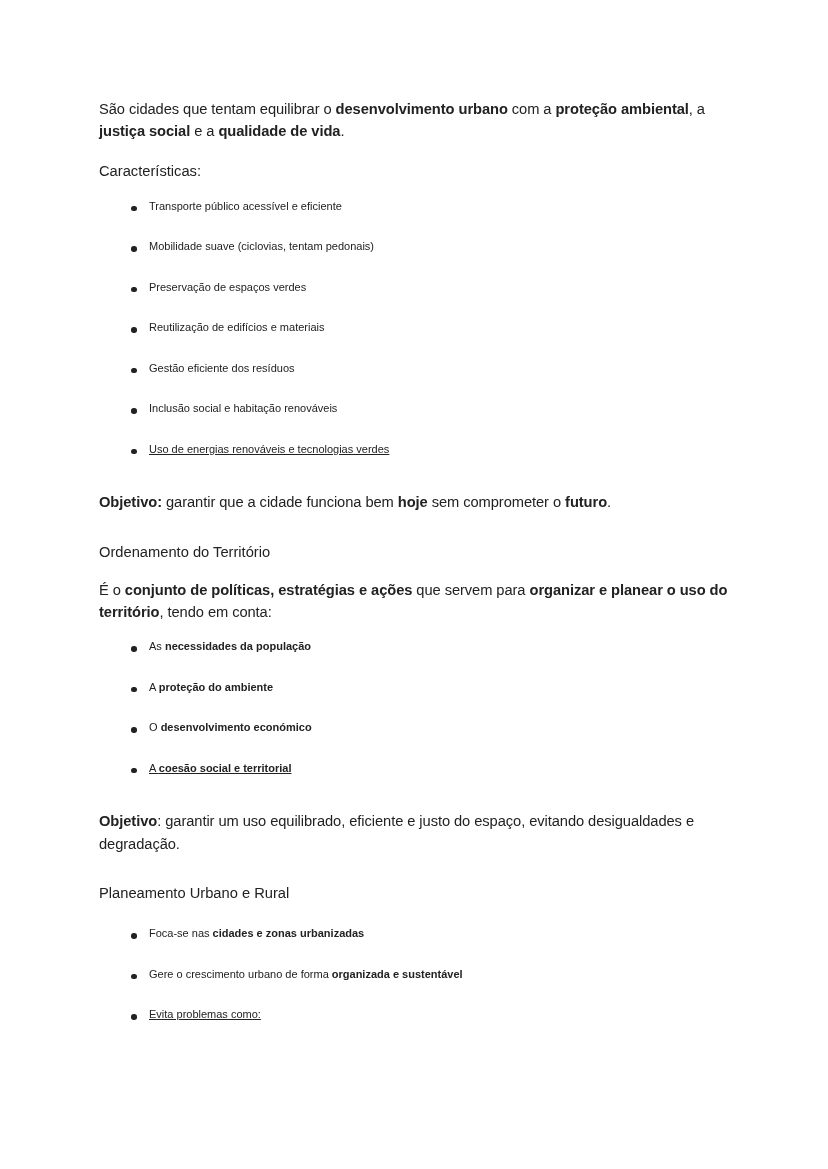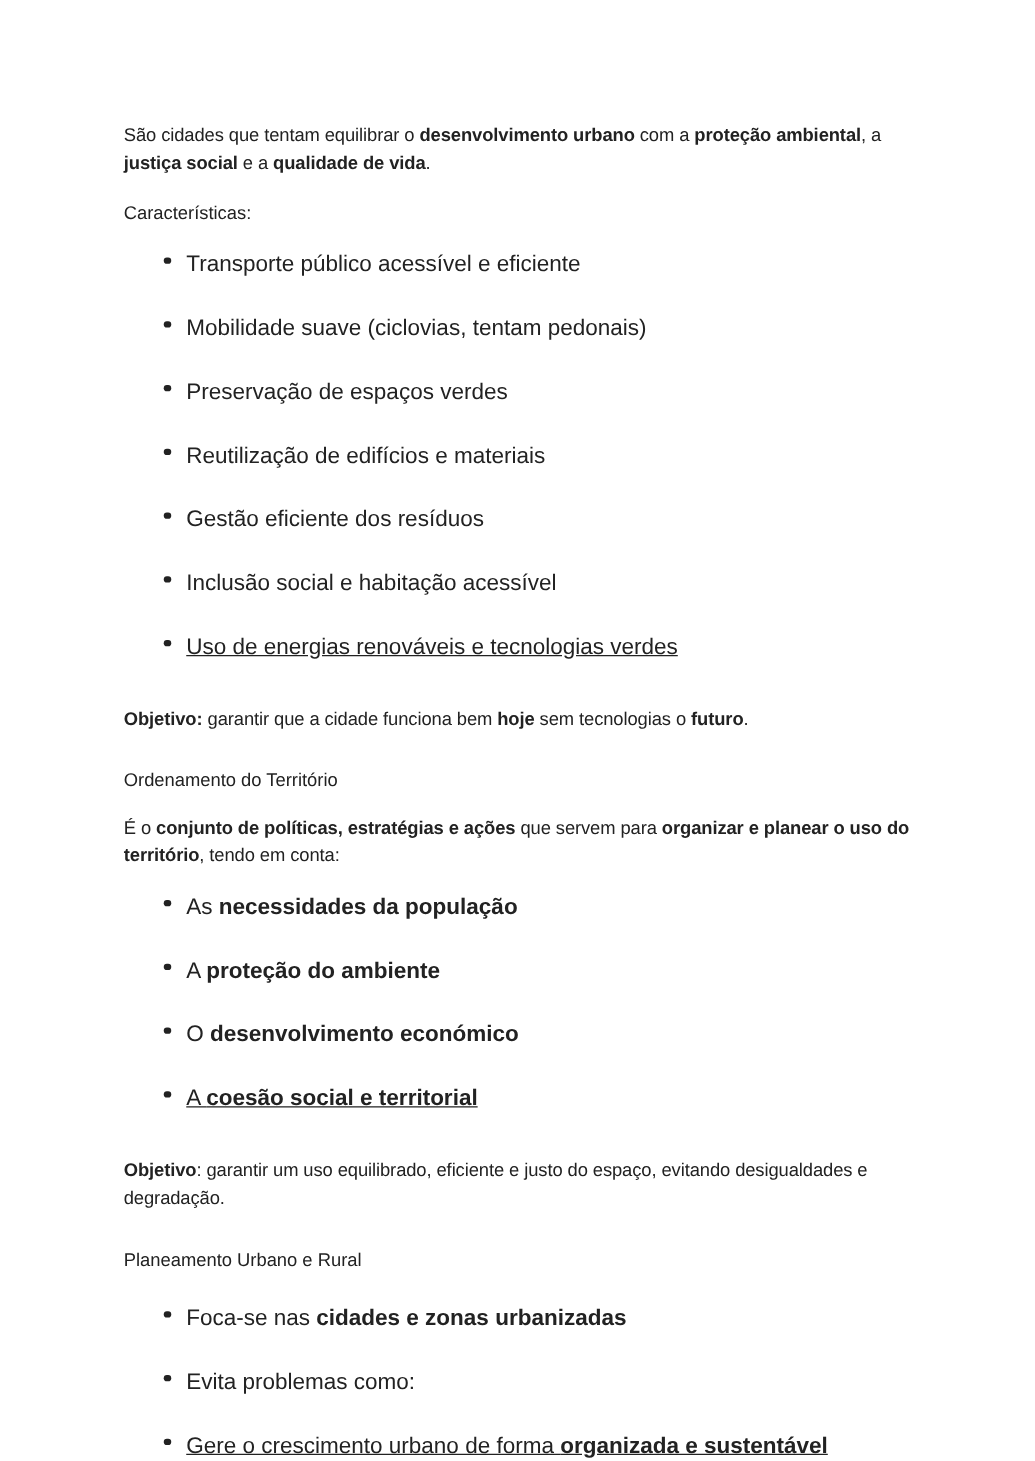--- a/index.html
+++ b/index.html
@@ -44,21 +44,21 @@
   .heading.spaced-top { margin-top: 27px; }
   .heading.section { margin-bottom: 21px; }
   ul.bullets {
     list-style: none;
     margin: 0 0 14px 0;
     padding: 0;
   }
   ul.bullets li {
     position: relative;
     padding-left: 50px;
-    font-size: 18px;
+    font-size: 11px;
     line-height: 1.5;
     margin-bottom: 24px;
   }
   ul.bullets li:last-child { margin-bottom: 0; text-decoration: underline; }
   ul.bullets li::before {
     content: "";
     position: absolute;
     left: 32px;
     top: 8px;
     width: 5.5px;
@@ -80,28 +80,28 @@
     </p>
 
     <p class="heading">Características:</p>
 
     <ul class="bullets">
       <li>Transporte público acessível e eficiente</li>
       <li>Mobilidade suave (ciclovias, tentam pedonais)</li>
       <li>Preservação de espaços verdes</li>
       <li>Reutilização de edifícios e materiais</li>
       <li>Gestão eficiente dos resíduos</li>
-      <li>Inclusão social e habitação acessível</li>
+      <li>Inclusão social e habitação renováveis</li>
       <li>Uso de energias renováveis e tecnologias verdes</li>
     </ul>
 
     <div class="gap-after-list"></div>
 
     <p class="para">
-      <span class="b">Objetivo:</span><span> garantir que a cidade funciona bem </span><span class="b">hoje</span><span> sem tecnologias o </span><span class="b">futuro</span><span>.</span>
+      <span class="b">Objetivo:</span><span> garantir que a cidade funciona bem </span><span class="b">hoje</span><span> sem comprometer o </span><span class="b">futuro</span><span>.</span>
     </p>
 
     <p class="heading spaced-top">Ordenamento do Território</p>
 
     <p class="para tight">
       <span>É o </span><span class="b">conjunto de políticas, estratégias e ações</span><span> que servem para </span><span class="b">organizar e planear o uso do território</span><span>, tendo em conta:</span>
     </p>
 
     <ul class="bullets">
       <li><span>As </span><span class="b">necessidades da população</span></li>
@@ -114,18 +114,18 @@
 
     <p class="para">
       <span class="b">Objetivo</span><span>: garantir um uso equilibrado, eficiente e justo do espaço, evitando desigualdades e degradação.</span>
     </p>
 
     <p class="heading spaced-top section">Planeamento Urbano e Rural</p>
 
 
     <ul class="bullets">
       <li><span>Foca-se nas </span><span class="b">cidades e zonas urbanizadas</span></li>
+      <li><span>Gere o crescimento urbano de forma </span><span class="b">organizada e sustentável</span></li>
       <li><span>Evita problemas como:</span><span class="b"></span></li>
-      <li><span>Gere o crescimento urbano de forma </span><span class="b">organizada e sustentável</span></li>
     </ul>
 
   </div>
 </div>
 
 </body></html>

